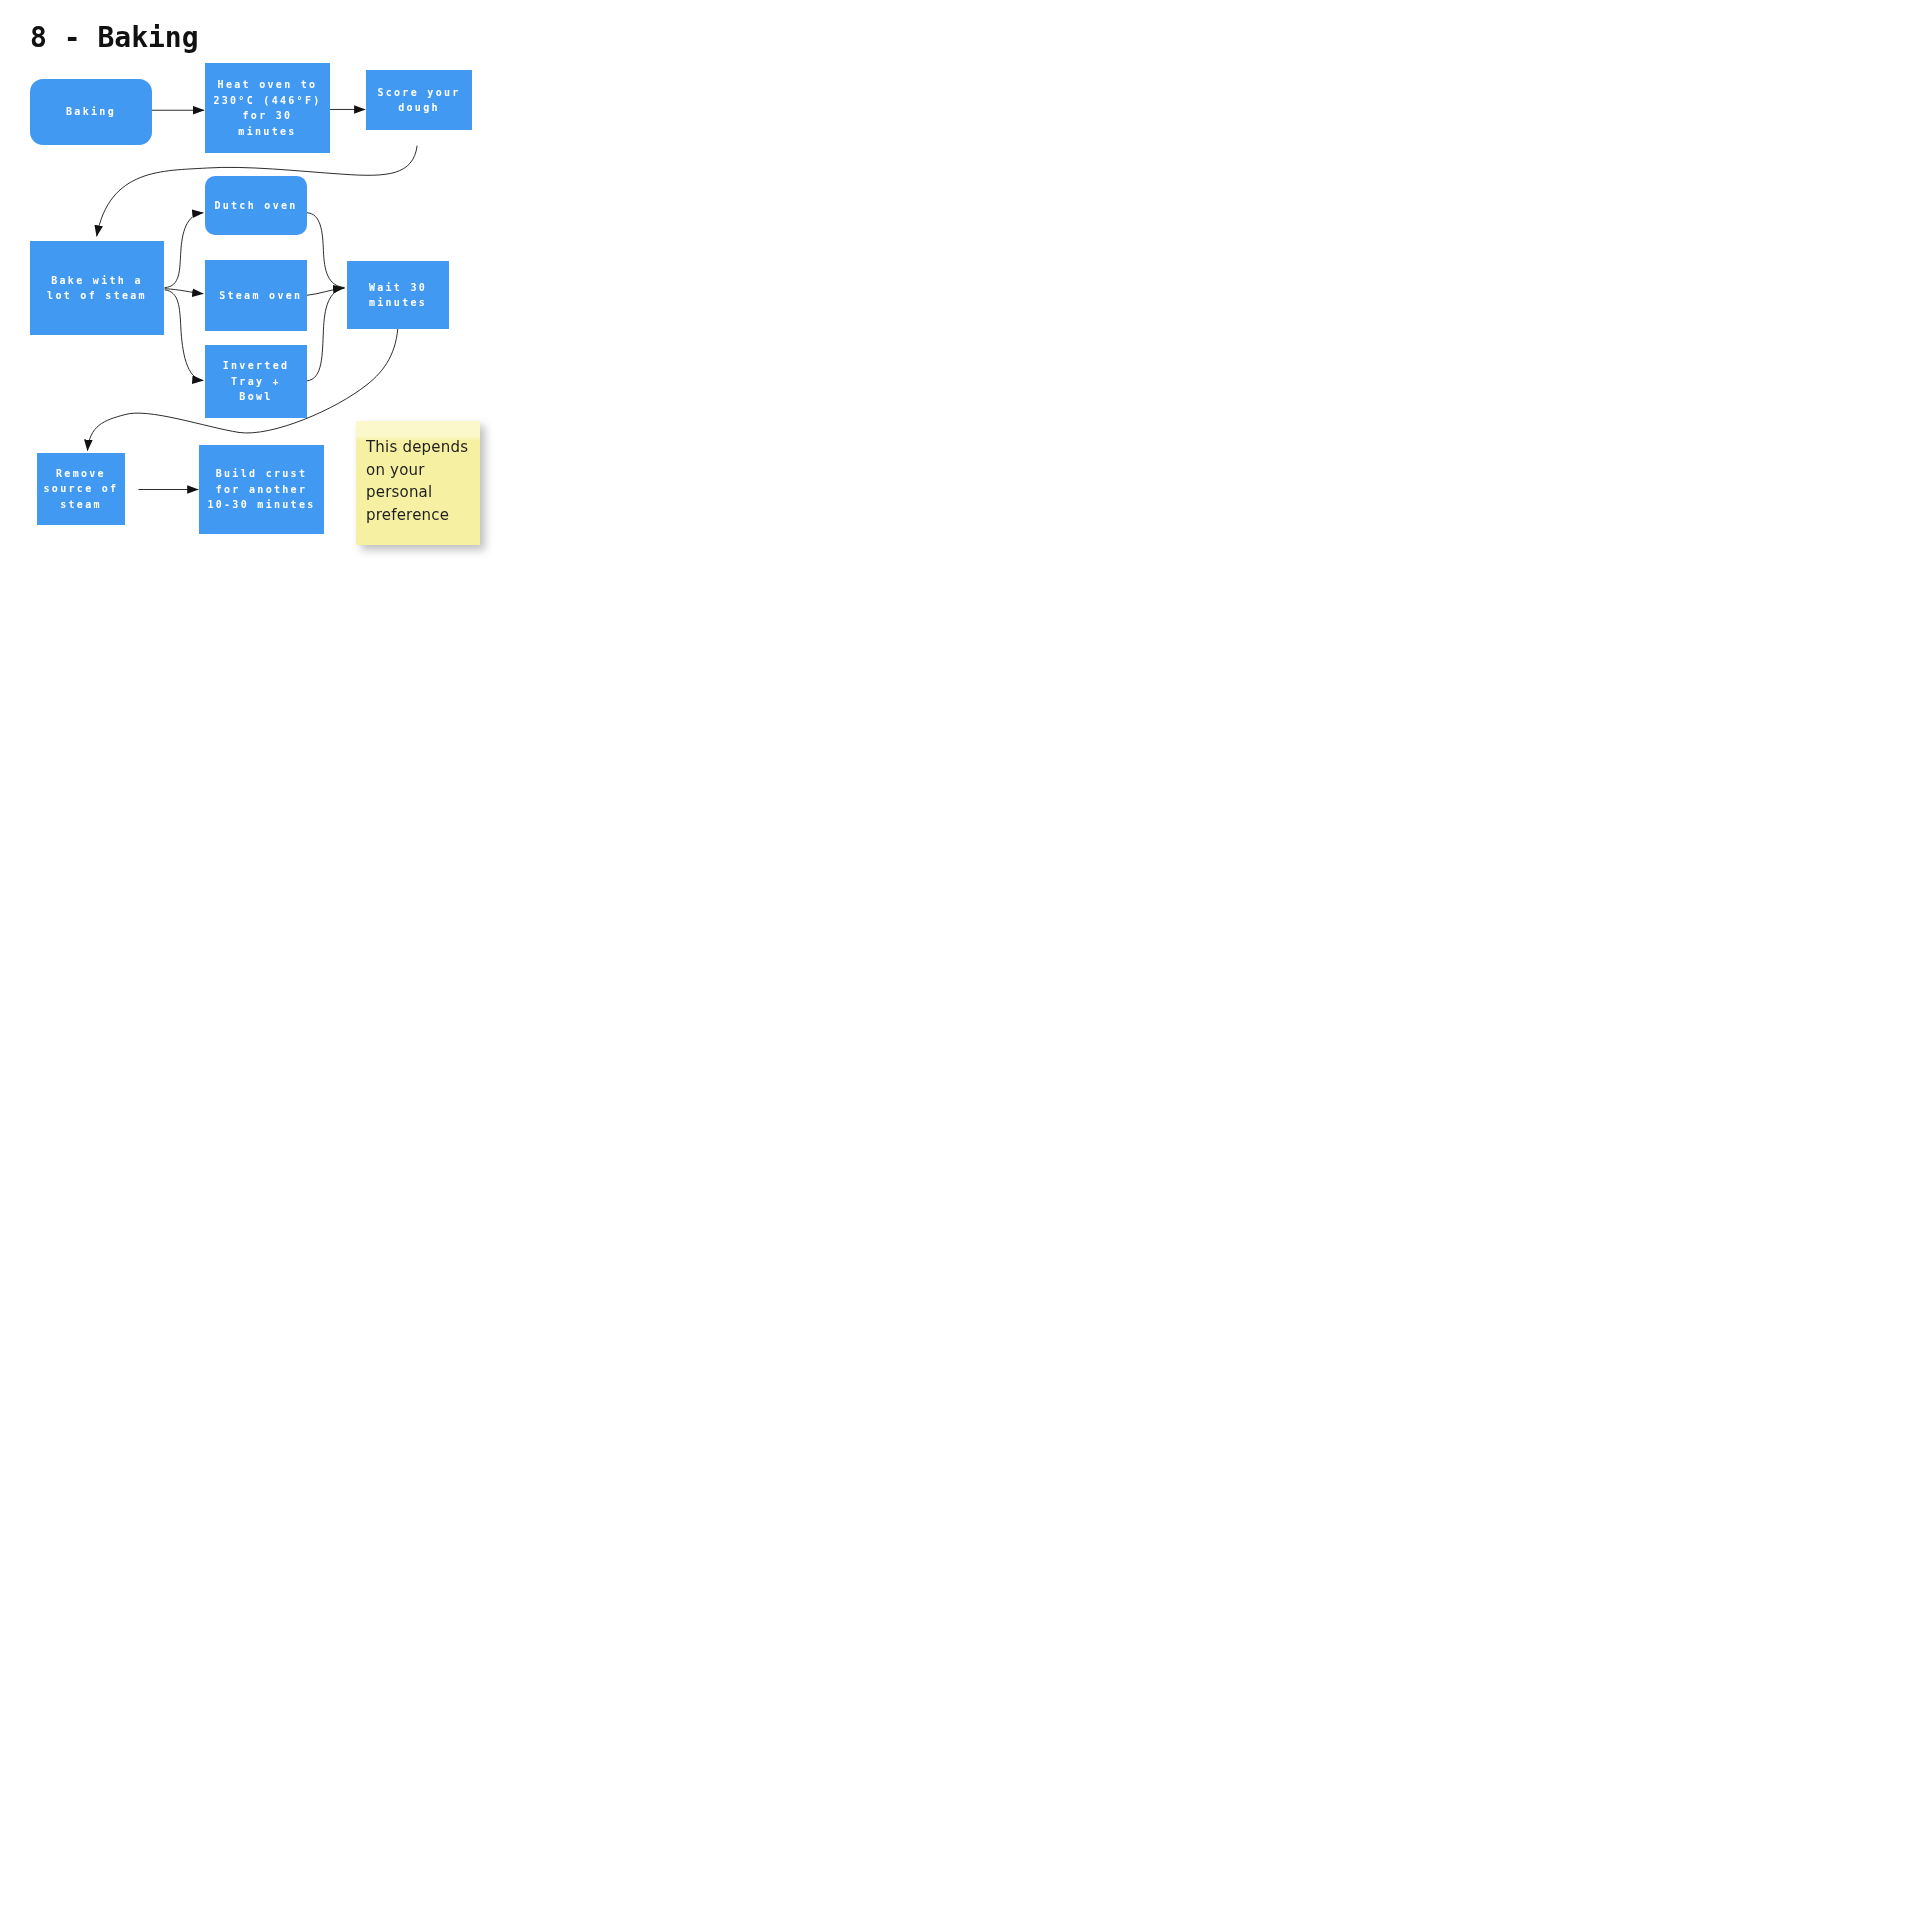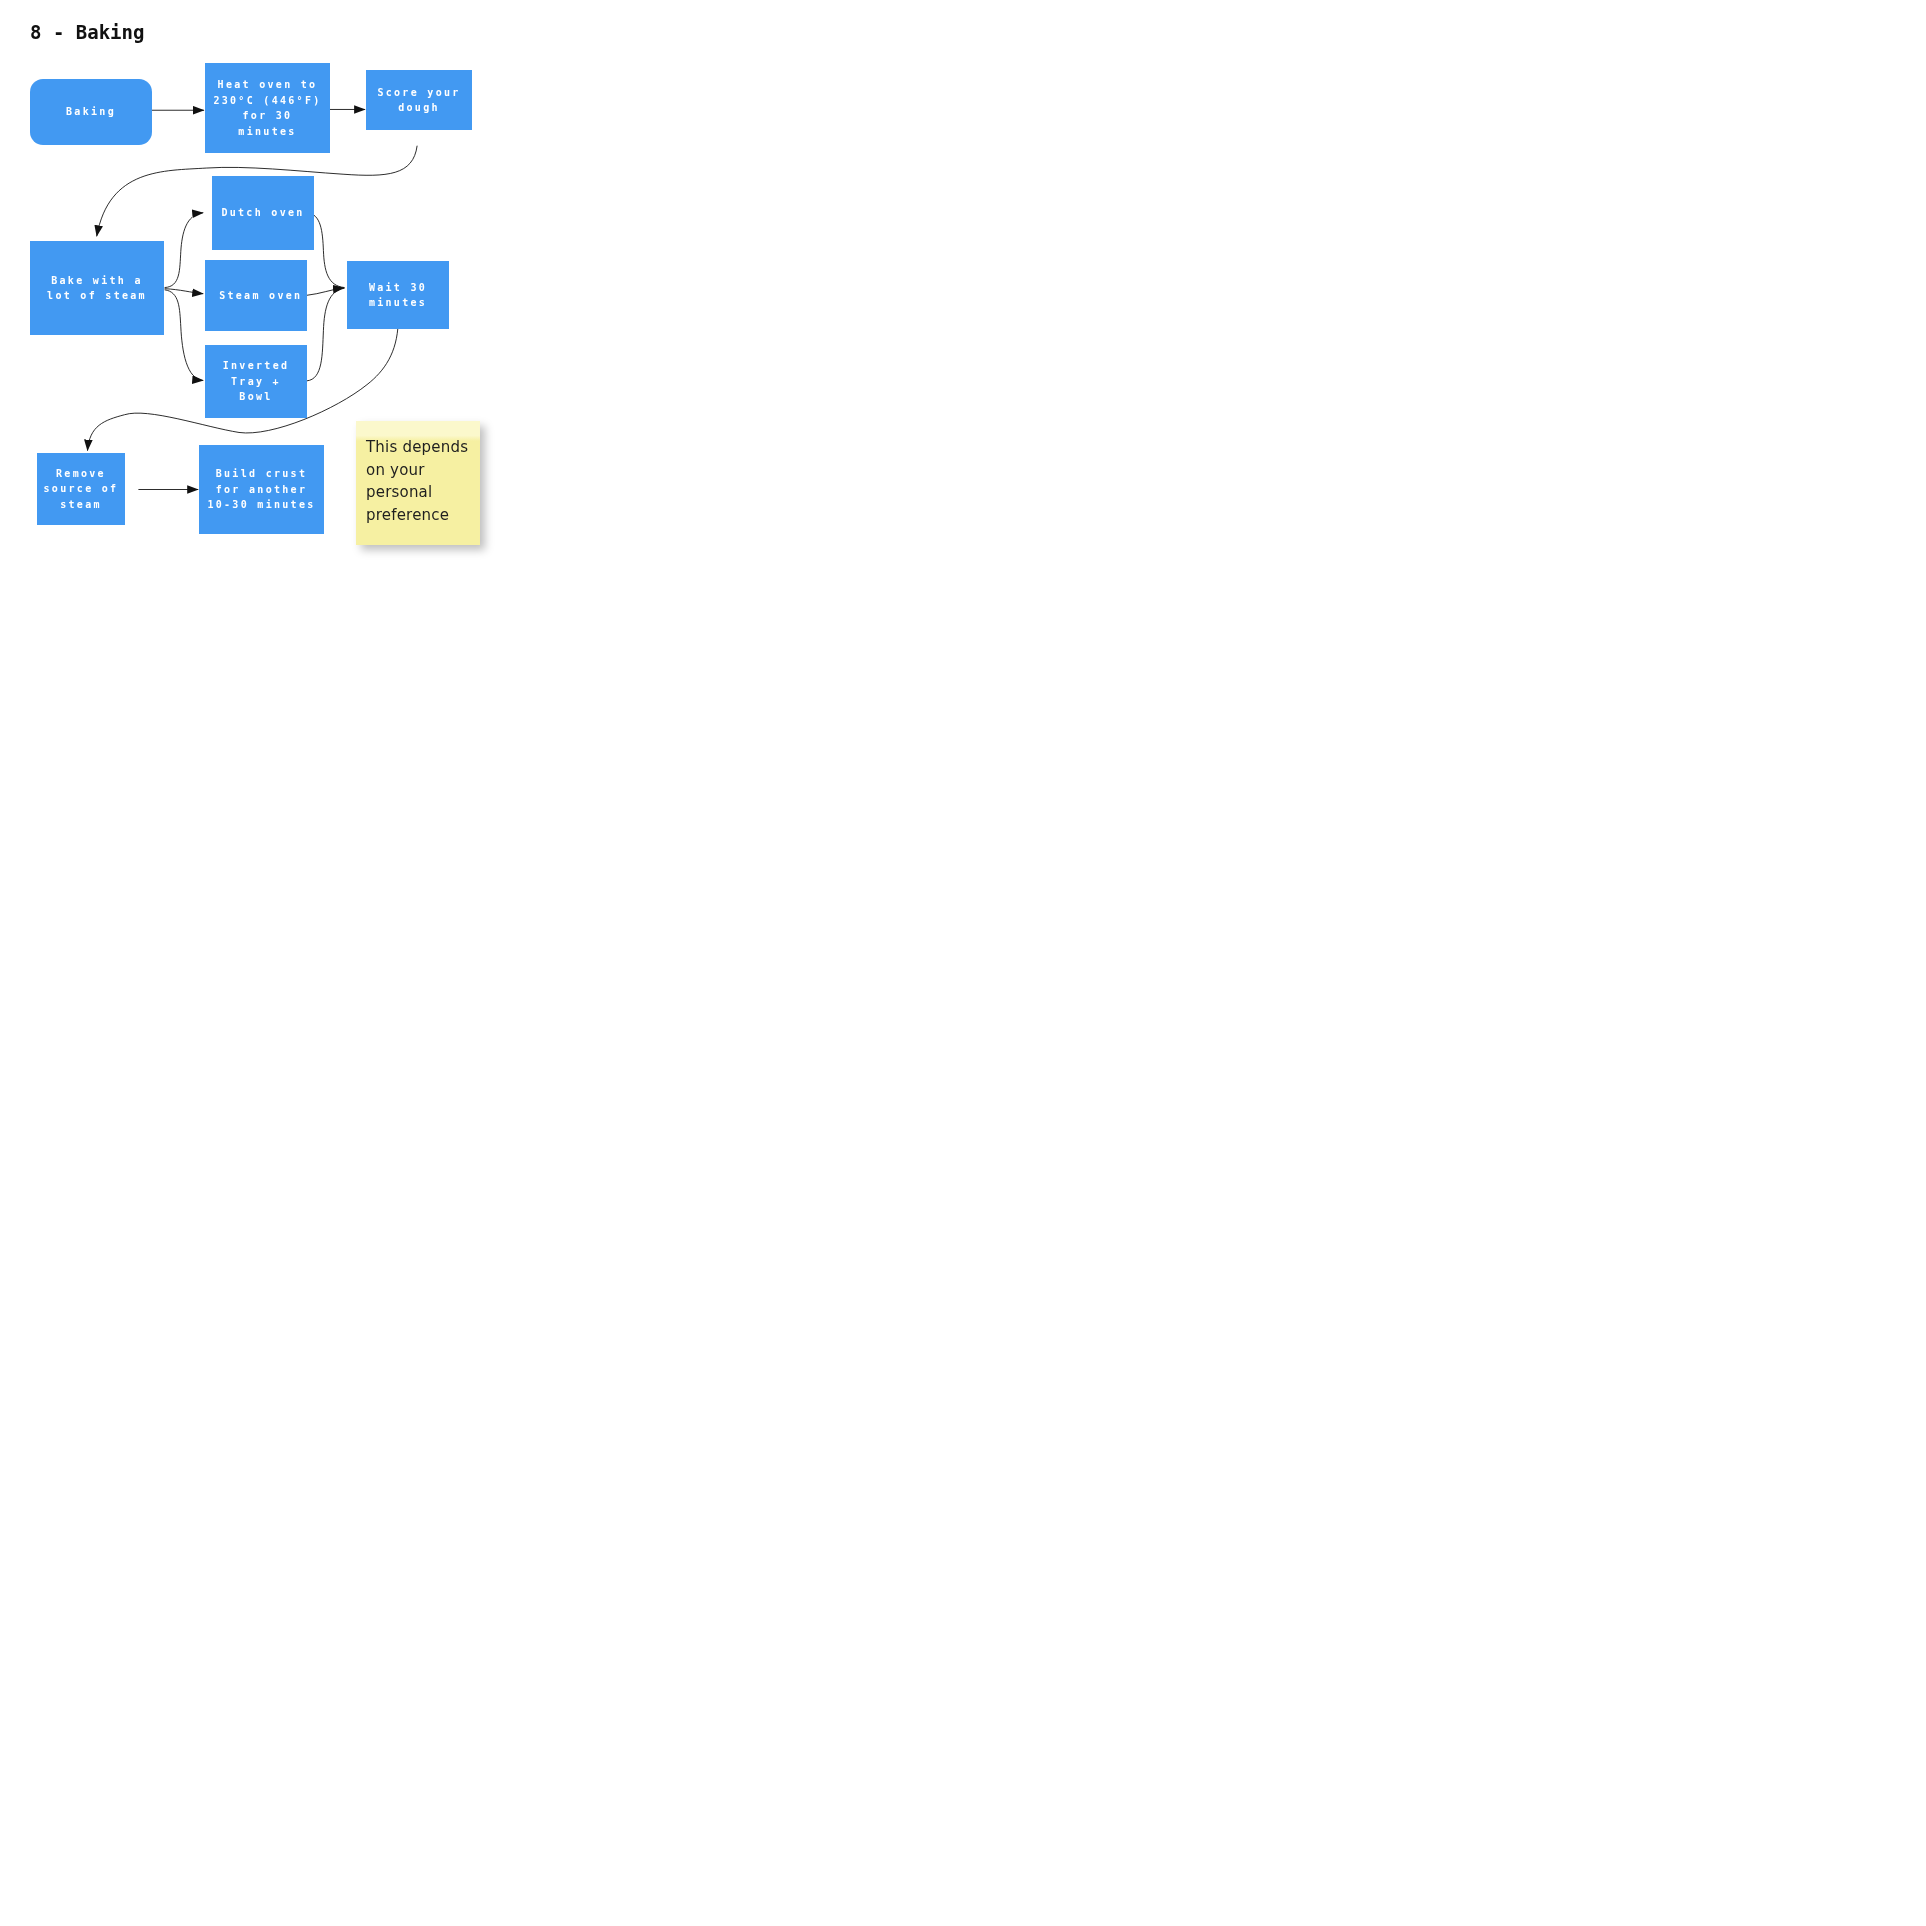--- a/index.html
+++ b/index.html
@@ -20,21 +20,21 @@
     background: var(--page-bg, #fff);
     overflow: hidden;
     font-family: "DejaVu Sans Mono", monospace;
   }
   .title {
     position: absolute;
     left: 30px;
     top: 21px;
     margin: 0;
     font-family: "DejaVu Sans Mono", monospace;
-    font-size: 19px;
+    font-size: 28px;
     font-weight: bold;
     color: var(--title-text, #111);
     white-space: pre;
   }
   .flow-svg { position: absolute; left: 0; top: 0; width: 505px; height: 577px; }
   .arrow-line {
     fill: none;
     stroke: var(--arrow, #111);
     stroke-width: 2.3px;
     stroke-linecap: round;
@@ -53,21 +53,21 @@
     font-size: 10px;
     letter-spacing: 2.3px;
     line-height: 1.55;
     white-space: pre-line;
     box-sizing: border-box;
     padding: 1.5px;
   }
   .n-baking   { left: 30px;  top: 79px;  width: 122px; height: 66px; border-radius: 13px; }
   .n-heat     { left: 205px; top: 63px;  width: 125px; height: 90px; }
   .n-score    { left: 366px; top: 70px;  width: 106px; height: 60px; }
-  .n-dutch    { left: 212px; top: 176px;  width: 102px; height: 74px; }
+  .n-dutch    { left: 205px; top: 176px;  width: 102px; height: 59px; border-radius: 10px; }
   .n-bake     { left: 30px;  top: 241px;  width: 134px; height: 94px; }
   .n-steam    { left: 205px; top: 260px;  width: 102px; height: 71px; padding-left: 11px; }
   .n-wait     { left: 347px; top: 252px;  width: 102px; height: 68px; margin-top: 9px; }
   .n-inverted { left: 205px; top: 345px;  width: 102px; height: 73px; }
   .n-remove   { left: 37px;  top: 453px; width: 88px; height: 72px; }
   .n-build    { left: 199px; top: 445px; width: 125px; height: 89px; }
   .sticky-note {
     position: absolute;
     left: 356px; top: 421px;
     width: 124px; height: 124px;

